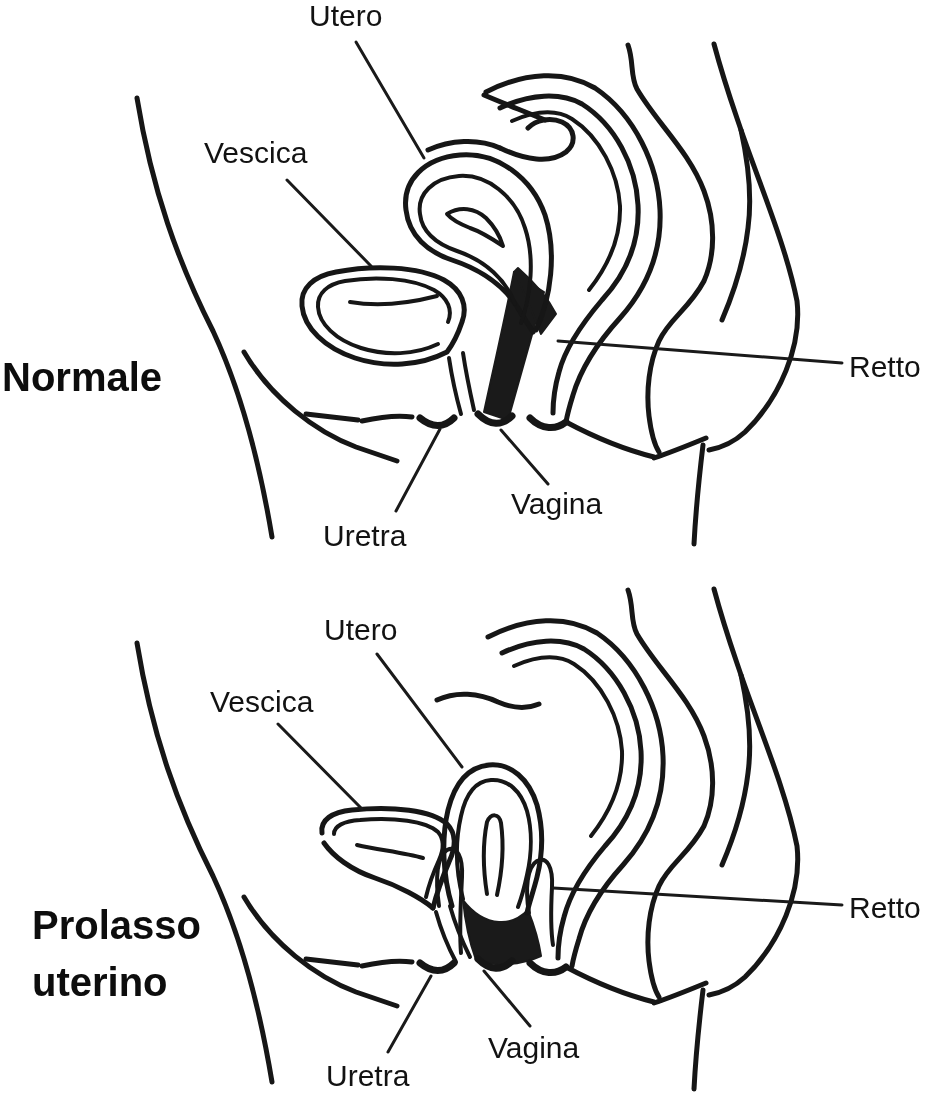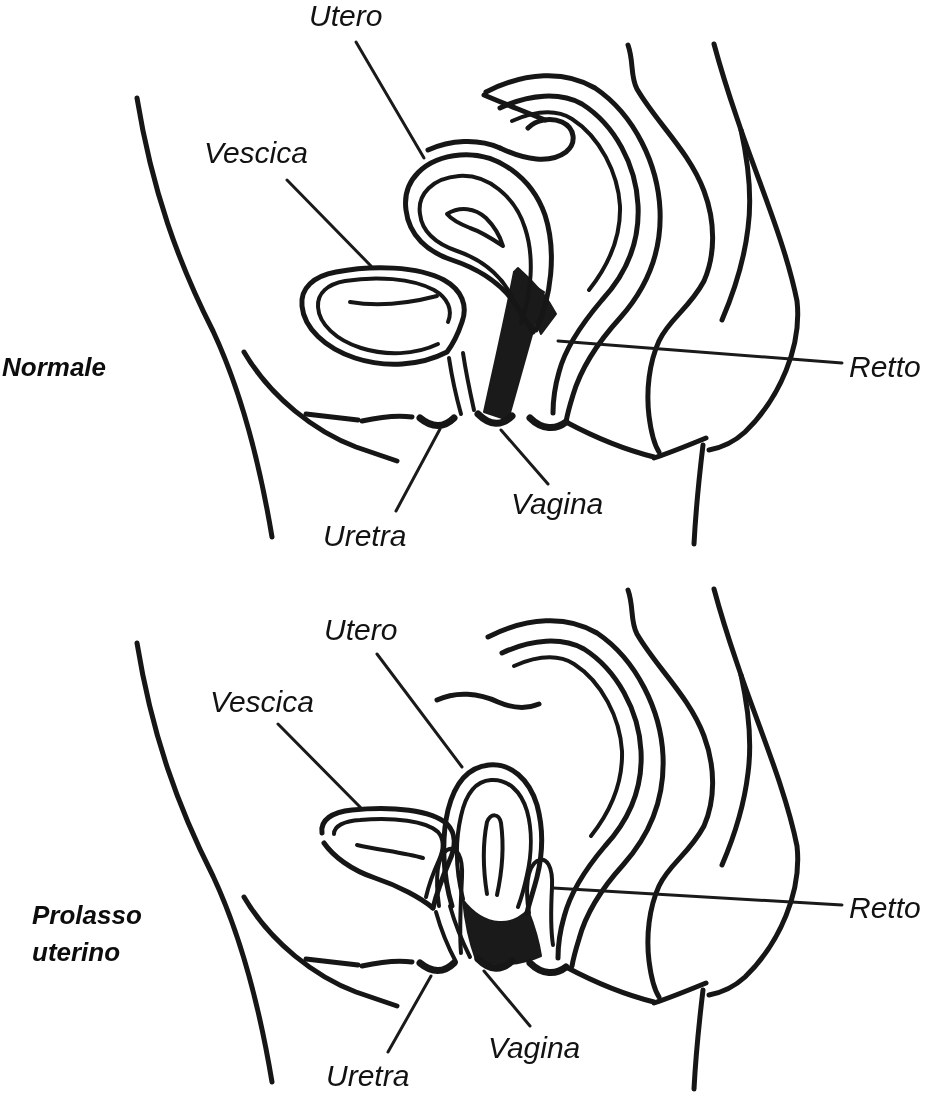--- a/index.html
+++ b/index.html
@@ -2,34 +2,33 @@
 <html><head>
 <meta charset="utf-8">
 <style>
   html,body{margin:0;padding:0;background:#ffffff;}
   .stage{
     position:relative;
     width:927px;height:1101px;
     background:#ffffff;
     font-family:"Liberation Sans", sans-serif;
     overflow:hidden;
-    font-style:italic;
   }
   .stage svg{position:absolute;left:0;top:0;}
   .lbl{
     position:absolute;
     color:#121212;
     font-size:30px;
     line-height:1.05;
     white-space:nowrap;
   }
   .ttl{
     position:absolute;
     color:#0d0d0d;
-    font-size:26px;
+    font-size:40px;
     font-weight:bold;
     line-height:1.42;
     white-space:normal;
   }
   
   .ink  {fill:none;stroke:#161616;stroke-width:5;stroke-linecap:round;stroke-linejoin:round;}
   .ink2 {fill:none;stroke:#161616;stroke-width:4;stroke-linecap:round;stroke-linejoin:round;}
   .thick{fill:none;stroke:#161616;stroke-width:7;stroke-linecap:round;stroke-linejoin:round;}
   .fillk{fill:#1a1a1a;stroke:#1a1a1a;stroke-width:2;stroke-linejoin:round;}
   .lead {fill:none;stroke:#1a1a1a;stroke-width:3;stroke-linecap:round;}

